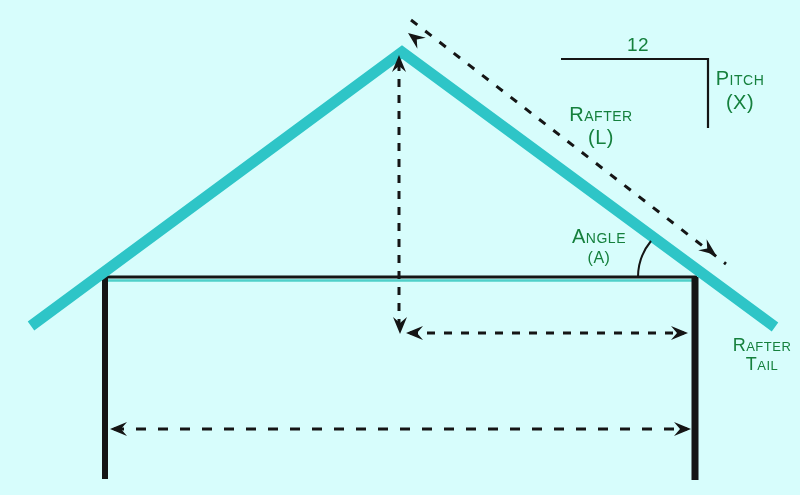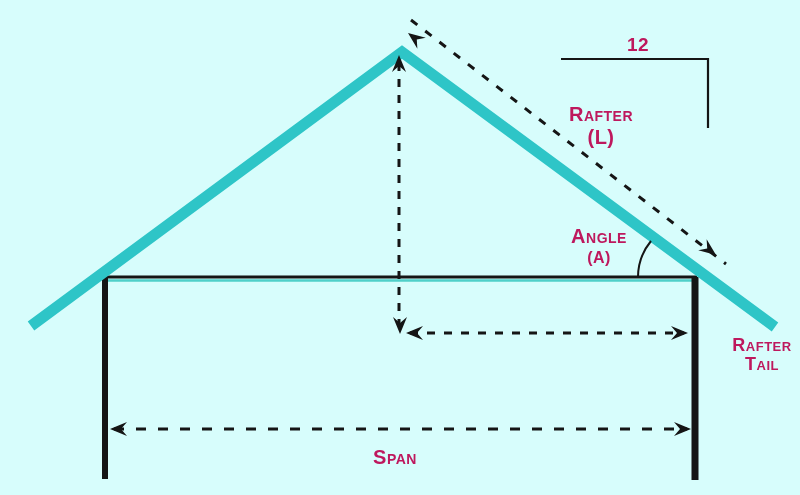--- a/index.html
+++ b/index.html
@@ -8,26 +8,26 @@
     width: 800px;
     height: 495px;
     background: #D7FDFC;
     overflow: hidden;
     font-family: "Liberation Sans", "DejaVu Sans", sans-serif;
     color: #151515;
   }
   #drawing { position: absolute; left: 0; top: 0; }
   .lbl {
     position: absolute;
-    font-weight: 700;
+    font-weight: 400;
     font-variant: small-caps;
     letter-spacing: 0.5px;
     font-size: 20px;
     line-height: 23px;
-    color: #be185d;
+    color: #15803d;
     white-space: nowrap;
   }
   .lbl span { display: block; }
   .center { text-align: center; }
   .right  { text-align: right; }
 
   #rise-label   { left: 285px; top: 171px; width: 100px; }
   #run-label    { left: 513px; top: 349px; width: 100px; }
   #span-label   { left: 345px; top: 446px; width: 100px; }
   #twelve-label { left: 618px; top: 33px;  width: 40px; font-variant: normal; font-size: 19px; }
@@ -73,29 +73,32 @@
       <path class="arrow" d="M 0 0 L -17 7 L -11 0 L -17 -7 Z" transform="translate(688,333)"></path>
       <path class="arrow" d="M 0 0 L -17 7 L -11 0 L -17 -7 Z" transform="translate(110,429) rotate(180)"></path>
       <path class="arrow" d="M 0 0 L -17 7 L -11 0 L -17 -7 Z" transform="translate(691,429)"></path>
       <path class="arrow" d="M 0 0 L -17 7 L -11 0 L -17 -7 Z" transform="translate(408,33) rotate(217)"></path>
       <path class="arrow" d="M 0 0 L -17 7 L -11 0 L -17 -7 Z" transform="translate(716,255) rotate(37)"></path>
     </g>
   </svg>
 
 
 
-  <div class="lbl center" id="span-label">Span</div>
 
   <div class="lbl center" id="twelve-label">12</div>
 
   <div class="lbl center" id="rafter-length-label">
     <span>Rafter</span>
     <span>(L)</span>
   </div>
 
+  <div class="lbl center" id="pitch-label">
+    <span>Pitch</span>
+    <span>(X)</span>
+  </div>
 
   <div class="lbl center" id="angle-label">
     <span>Angle</span>
     <span class="sub">(A)</span>
   </div>
 
   <div class="lbl center" id="rafter-tail-label">
     <span>Rafter</span>
     <span>Tail</span>
   </div>

